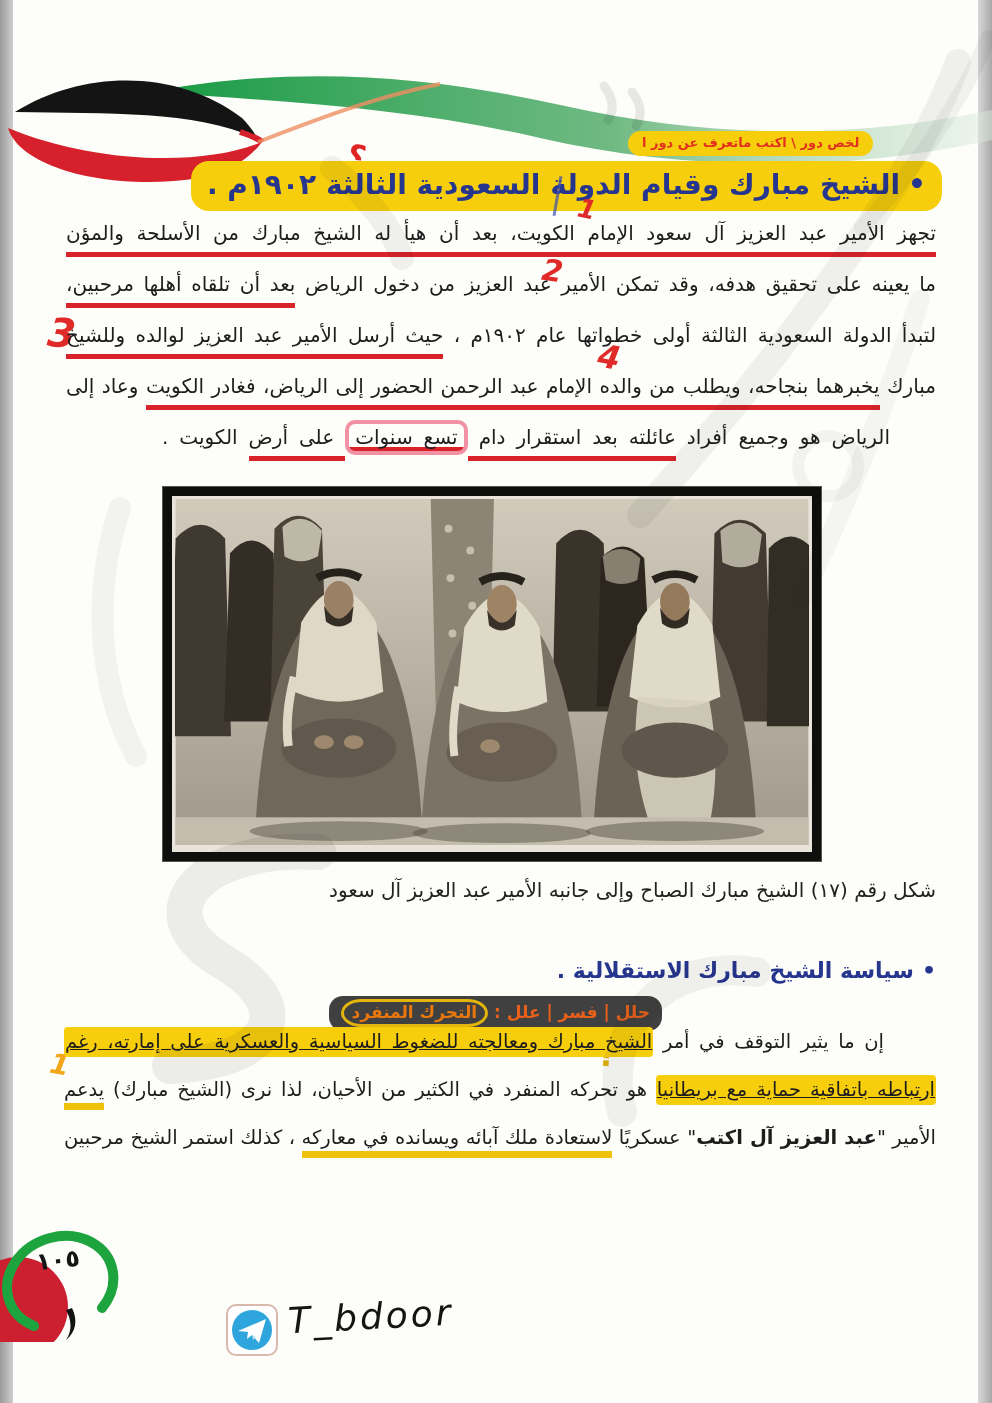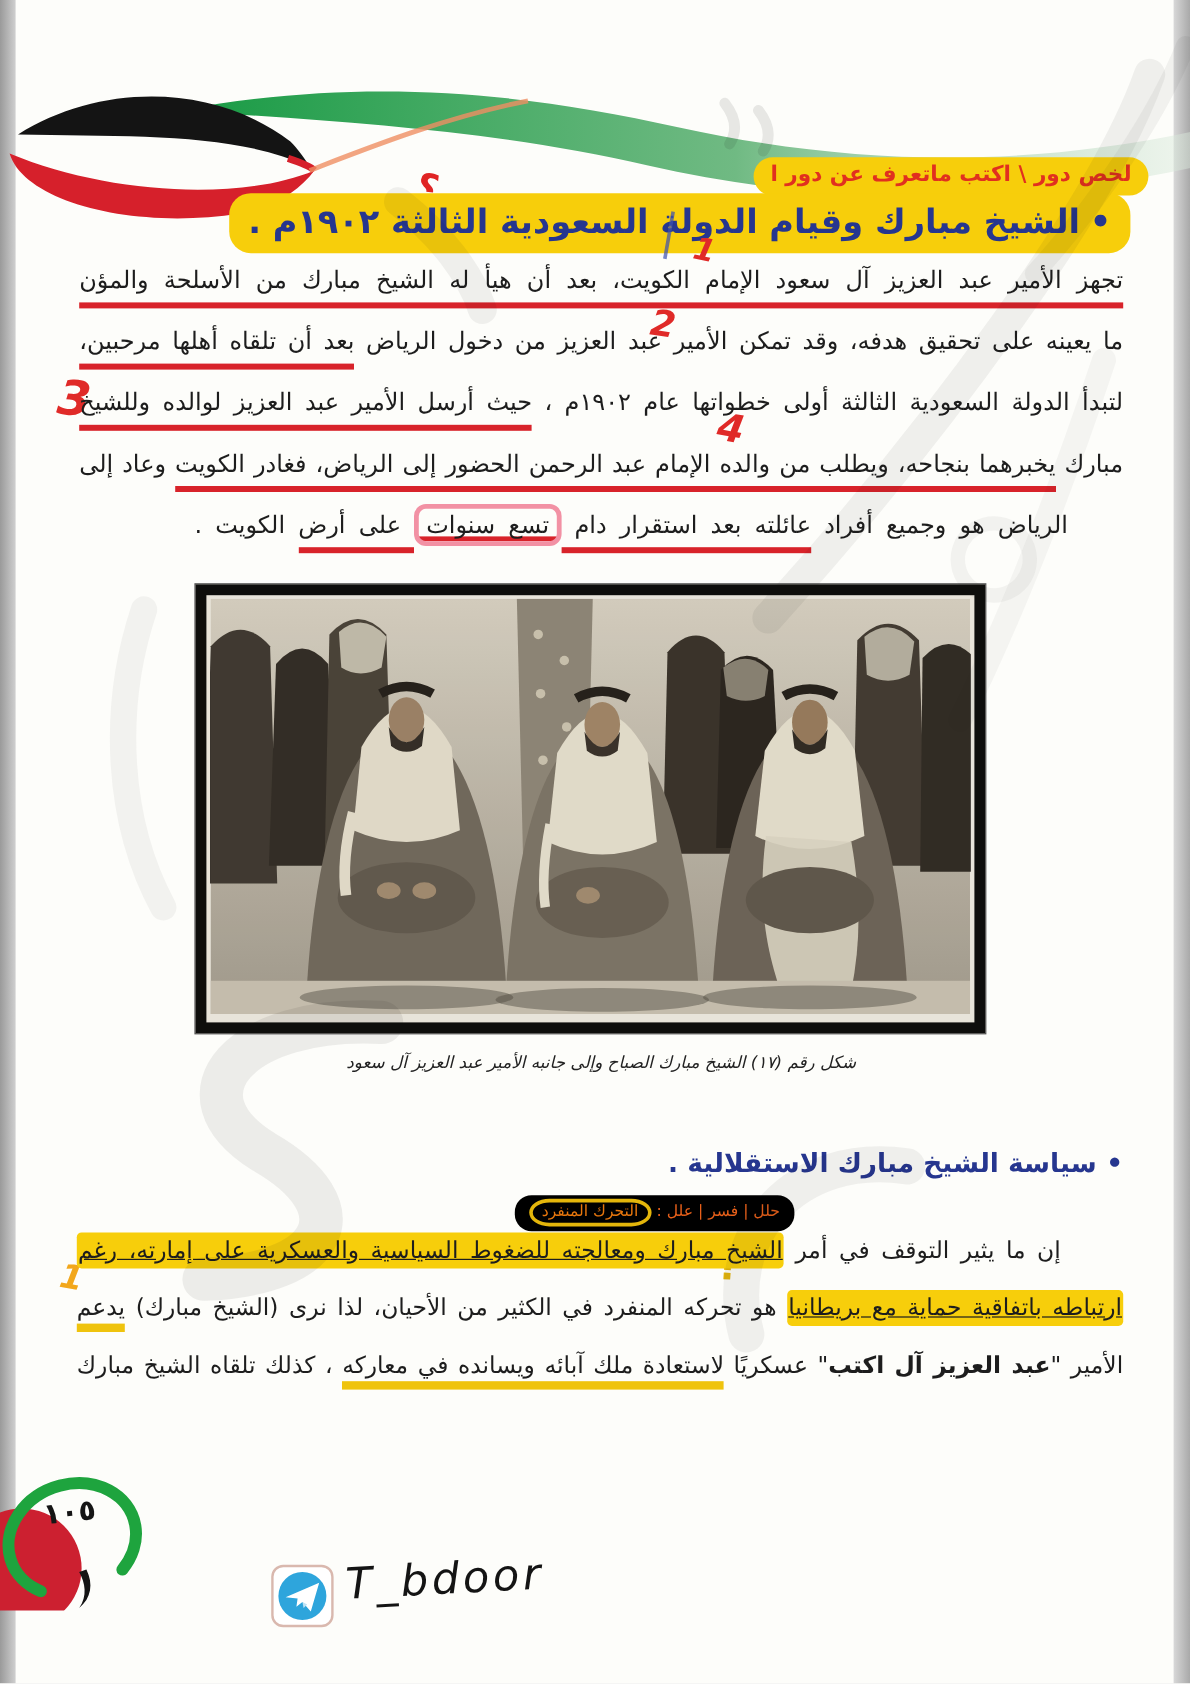--- a/index.html
+++ b/index.html
@@ -6,21 +6,21 @@
   body{background:#e8e8e8;font-family:"DejaVu Sans",sans-serif;}
   .page{position:relative;width:992px;height:1403px;margin:0 auto;background:#fdfdfa;overflow:hidden;}
   .edge-left{position:absolute;left:0;top:0;width:13px;height:1403px;
     background:linear-gradient(90deg,#9a9a9a,#cfcfcf);}
   .edge-right{position:absolute;right:0;top:0;width:14px;height:1403px;
     background:linear-gradient(270deg,#a8a8a8,#d8d8d8);}
   .abs{position:absolute;}
   
   .rtl{direction:rtl;unicode-bidi:isolate;}
   .note-pill{background:#F7CE0B;border-radius:16px;padding:4px 14px 5px;
-    color:#E1301F;font-weight:700;font-size:18px;line-height:1.25;}
+    color:#E1301F;font-weight:700;font-size:13px;line-height:1.25;}
   .h1-pill{background:#F7CE0B;border-radius:18px;padding:6px 16px 8px;
     color:#26368F;font-weight:700;font-size:28px;line-height:1.3;}
   .h2{color:#26368F;font-weight:700;font-size:22px;}
   .bullet{margin-left:8px;}
   .para{direction:rtl;color:#1d1d1d;font-size:20px;}
   .pline{height:51px;text-align:justify;text-align-last:justify;}
   .p2 .pline{height:48px;font-size:19.5px;}
   .p1 .pline:last-child{padding-right:46px;padding-left:96px;}
   .p2 .pline:first-child{padding-right:52px;}
   .seg{box-decoration-break:clone;}
@@ -33,27 +33,27 @@
     background:linear-gradient(#D8232A,#D8232A) 0 100%/100% 4px no-repeat;}
   .seg-ul-yellow{background-image:linear-gradient(#EFC30D,#EFC30D);background-repeat:no-repeat;
     background-size:100% 7px;background-position:0 100%;padding-bottom:9px;}
   
   .hw{font-style:italic;font-weight:700;color:#E02A28;}
   .qmark-red{color:#E02424;font-size:32px;font-weight:700;transform:rotate(6deg);}
   .qmark-yellow{color:#E3B40C;font-size:32px;font-weight:700;transform:rotate(4deg);}
   .hw-orange{color:#F2A71B;}
   .pen-blue{width:3px;height:40px;background:#3A4FB0;opacity:.7;transform:rotate(10deg);}
   
-  .note2{background:#000000;border-radius:14px;padding:3px 12px 4px;
-    color:#E8601A;font-weight:400;font-size:13px;}
+  .note2{background:#404040;border-radius:14px;padding:3px 12px 4px;
+    color:#E8601A;font-weight:700;font-size:17px;}
   .circled{border:3px solid #E4B60B;border-radius:22px/15px;padding:0 8px 2px;
     color:#E8770D;display:inline-block;}
   
   .photo-frame{border:9px solid #0e0e0c;background:#e8e4da;padding:3px;box-shadow:0 0 0 1px #555;}
-  .caption{direction:rtl;text-align:center;color:#222;font-size:14px;font-style:italic;}
+  .caption{direction:rtl;text-align:right;color:#222;font-size:20px;}
   
   .pagenum{font-size:24px;font-weight:700;color:#151515;transform:rotate(-6deg);}
   .tg-box{width:48px;height:48px;border-radius:10px;background:#fff;
     border:2px solid #D9B8AE;display:flex;align-items:center;justify-content:center;}
   .handle{font-style:italic;font-size:36px;letter-spacing:3px;color:#141414;
     transform:rotate(-3deg);font-family:"DejaVu Sans",sans-serif;}
   .wm{pointer-events:none;mix-blend-mode:multiply;}
 </style>
 </head>
 <body>
@@ -189,21 +189,21 @@
     <span class="circled">التحرك المنفرد</span>
   </div>
 
   <div class="abs qmark-yellow" style="left:596px;top:1036px">؟</div>
 
   <div class="abs hw hw-orange" style="left:50px;top:1048px;font-size:28px;transform:rotate(10deg)">1</div>
 
   <div class="abs para p2" style="left:64px;top:1030px;width:872px">
     <div class="pline"><span class="seg seg-plain">إن ما يثير التوقف في أمر </span><span class="seg seg-hl">الشيخ مبارك ومعالجته للضغوط السياسية والعسكرية على إمارته، رغم</span></div>
     <div class="pline"><span class="seg seg-hl">ارتباطه باتفاقية حماية مع بريطانيا</span><span class="seg seg-plain"> هو تحركه المنفرد في الكثير من الأحيان، لذا نرى (الشيخ مبارك) </span><span class="seg seg-ul-yellow">يدعم</span></div>
-    <div class="pline"><span class="seg seg-plain">الأمير "</span><span class="seg seg-bold">عبد العزيز آل اكتب</span><span class="seg seg-plain">" عسكريًا </span><span class="seg seg-ul-yellow">لاستعادة ملك آبائه ويسانده في معاركه</span><span class="seg seg-plain"> ، كذلك تلقاه الشيخ مبارك</span></div>
+    <div class="pline"><span class="seg seg-plain">الأمير "</span><span class="seg seg-bold">عبد العزيز آل اكتب</span><span class="seg seg-plain">" عسكريًا </span><span class="seg seg-ul-yellow">لاستعادة ملك آبائه ويسانده في معاركه</span><span class="seg seg-plain"> ، كذلك استمر الشيخ مرحبين</span></div>
   </div>
 
   <svg class="abs" style="left:0;top:1222px" width="135" height="120" viewBox="0 0 135 120">
     <circle cx="18" cy="85" r="50" fill="#CC2030"></circle>
     <path d="M34,104 A54,46 -20 1 1 102,86" fill="none" stroke="#1EA43E" stroke-width="10" stroke-linecap="round"></path>
     <path d="M72,86 C78,98 76,110 66,118 C73,108 71,97 66,88 Z" fill="#141414"></path>
   </svg>
   <div class="abs pagenum" style="left:36px;top:1246px">١٠٥</div>
 
   <div class="abs tg-box" style="left:226px;top:1304px">

